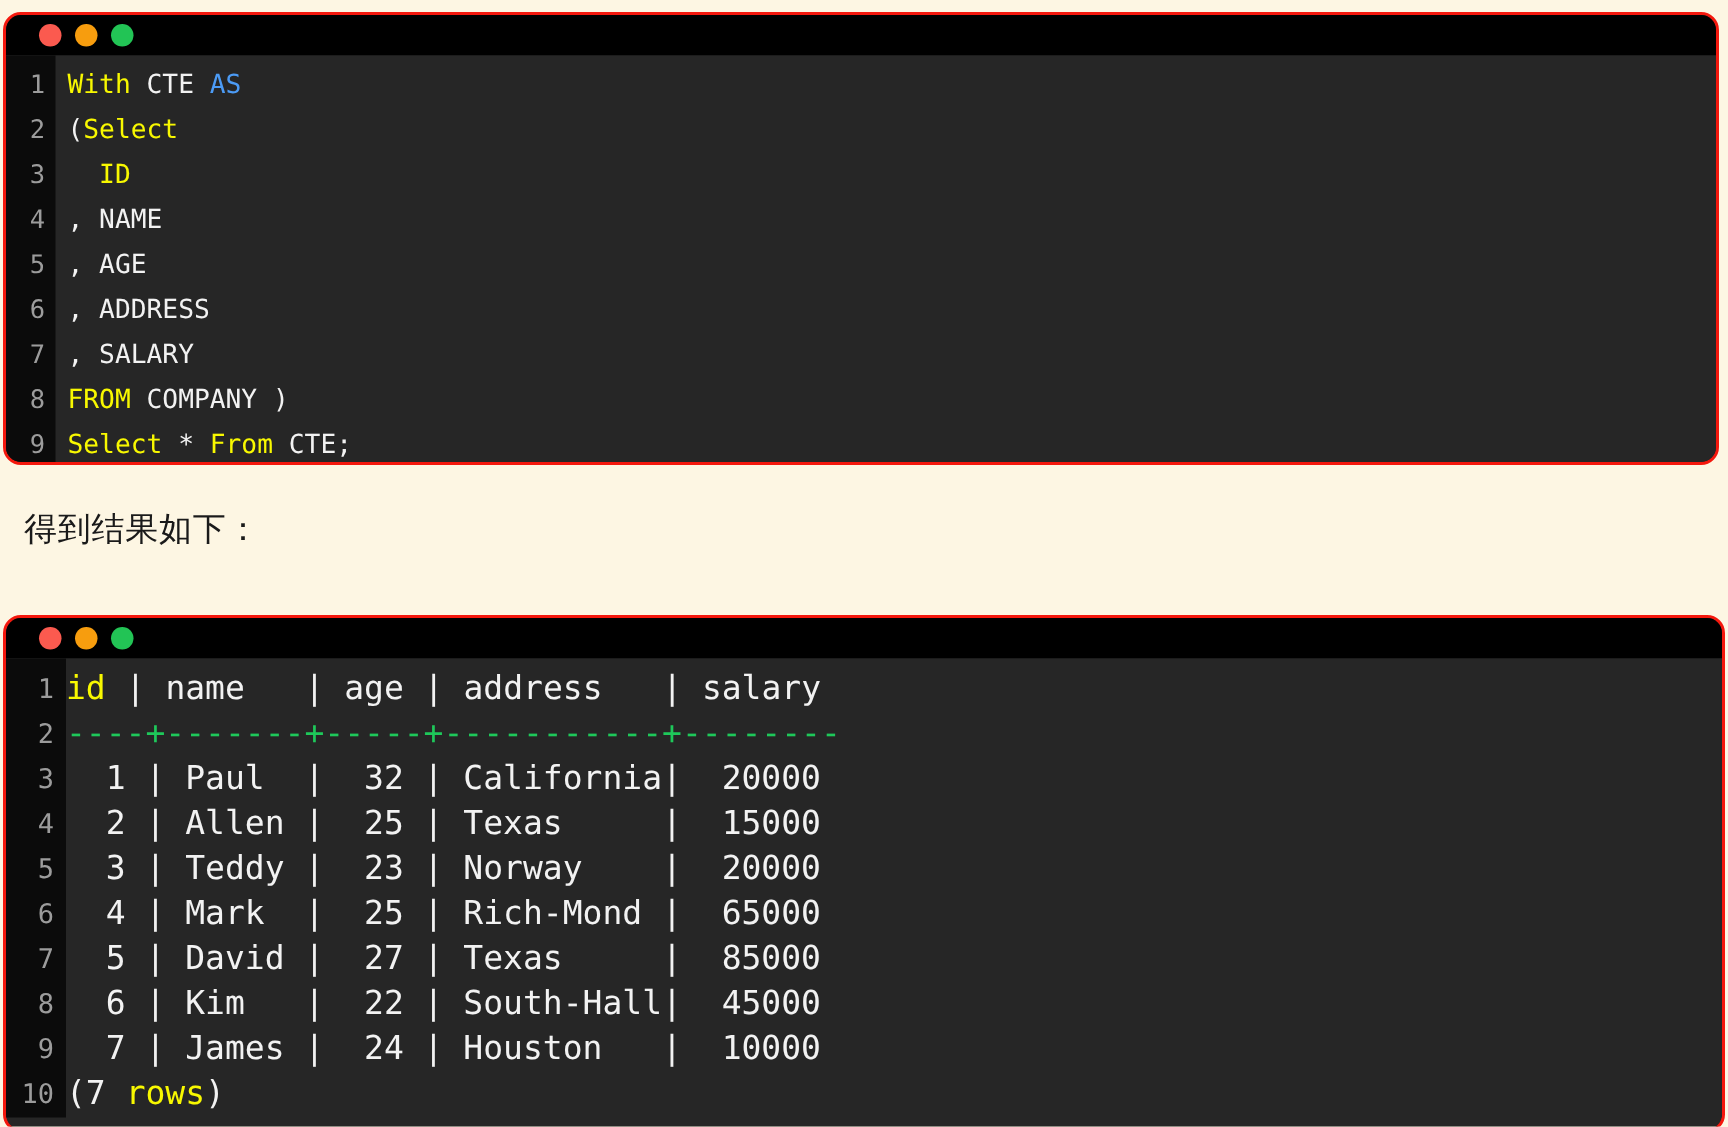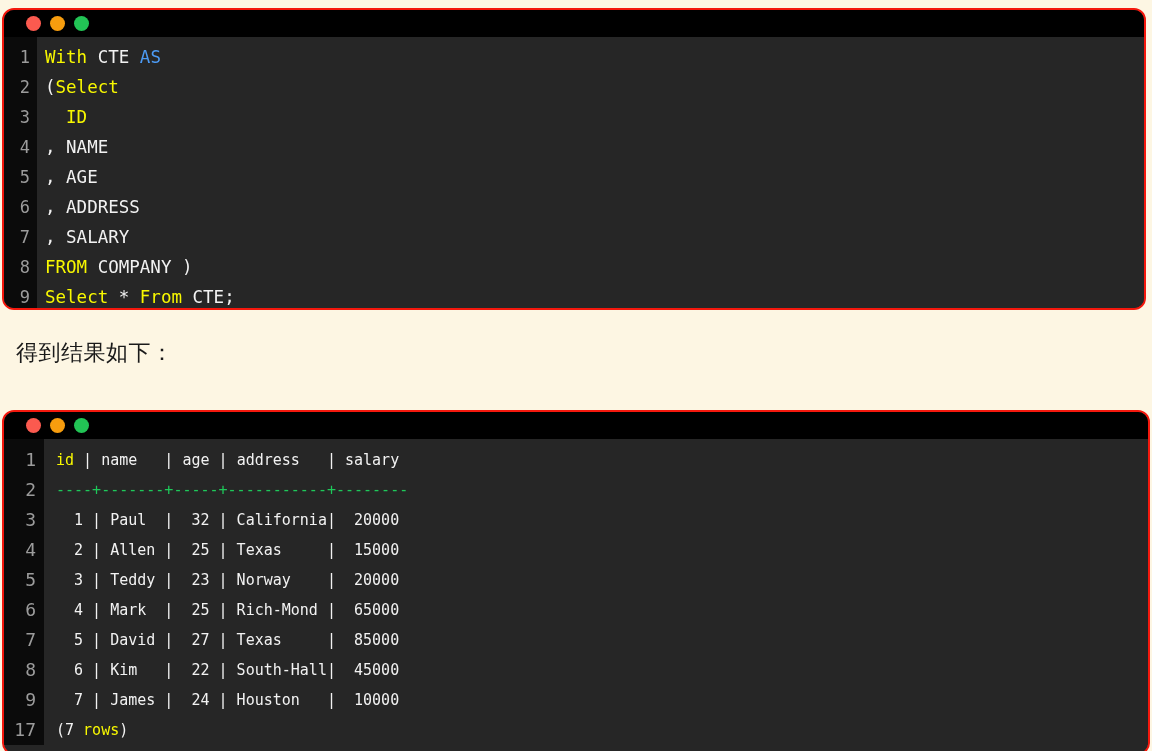--- a/index.html
+++ b/index.html
@@ -97,23 +97,23 @@
   }
   #result-window .gutter {
     width: 40px;
     padding-right: 8px;
     font-family: "DejaVu Sans Mono", monospace;
     font-size: 18px;
     line-height: 30px;
     padding-top: 6px;
   }
   #result-window .lines {
-    padding-left: 12px;
+    padding-left: 0;
     font-family: "DejaVu Sans Mono", monospace;
-    font-size: 15px;
+    font-size: 22px;
     line-height: 30px;
     padding-top: 6px;
   }
 
   
   .tok-kw    { color: #f8f800; }
   .tok-plain { color: #f2f2f2; }
   .tok-type  { color: #4c9bf5; }
   .tok-rule  { color: #1ec85a; }
   .tok-pipe  { color: #f2f2f2; }
@@ -166,17 +166,17 @@
     <div class="gutter" id="result-gutter">
         <div>1</div>
         <div>2</div>
         <div>3</div>
         <div>4</div>
         <div>5</div>
         <div>6</div>
         <div>7</div>
         <div>8</div>
         <div>9</div>
-        <div>17</div>
+        <div>10</div>
       </div>
     <div class="lines" id="result-lines"><div><span class="tok-kw">id</span><span class="tok-pipe"> | </span><span class="tok-plain">name</span><span class="tok-pipe">   | </span><span class="tok-plain">age</span><span class="tok-pipe"> | </span><span class="tok-plain">address</span><span class="tok-pipe">   | </span><span class="tok-plain">salary</span></div><div><span class="tok-rule">----+-------+-----+-----------+--------</span></div><div><span class="tok-plain">  1 | Paul  |  32 | California|  20000</span></div><div><span class="tok-plain">  2 | Allen |  25 | Texas     |  15000</span></div><div><span class="tok-plain">  3 | Teddy |  23 | Norway    |  20000</span></div><div><span class="tok-plain">  4 | Mark  |  25 | Rich-Mond |  65000</span></div><div><span class="tok-plain">  5 | David |  27 | Texas     |  85000</span></div><div><span class="tok-plain">  6 | Kim   |  22 | South-Hall|  45000</span></div><div><span class="tok-plain">  7 | James |  24 | Houston   |  10000</span></div><div><span class="tok-plain">(7 </span><span class="tok-kw">rows</span><span class="tok-plain">)</span></div></div>
   </div>
 </div>
 
 </body></html>

